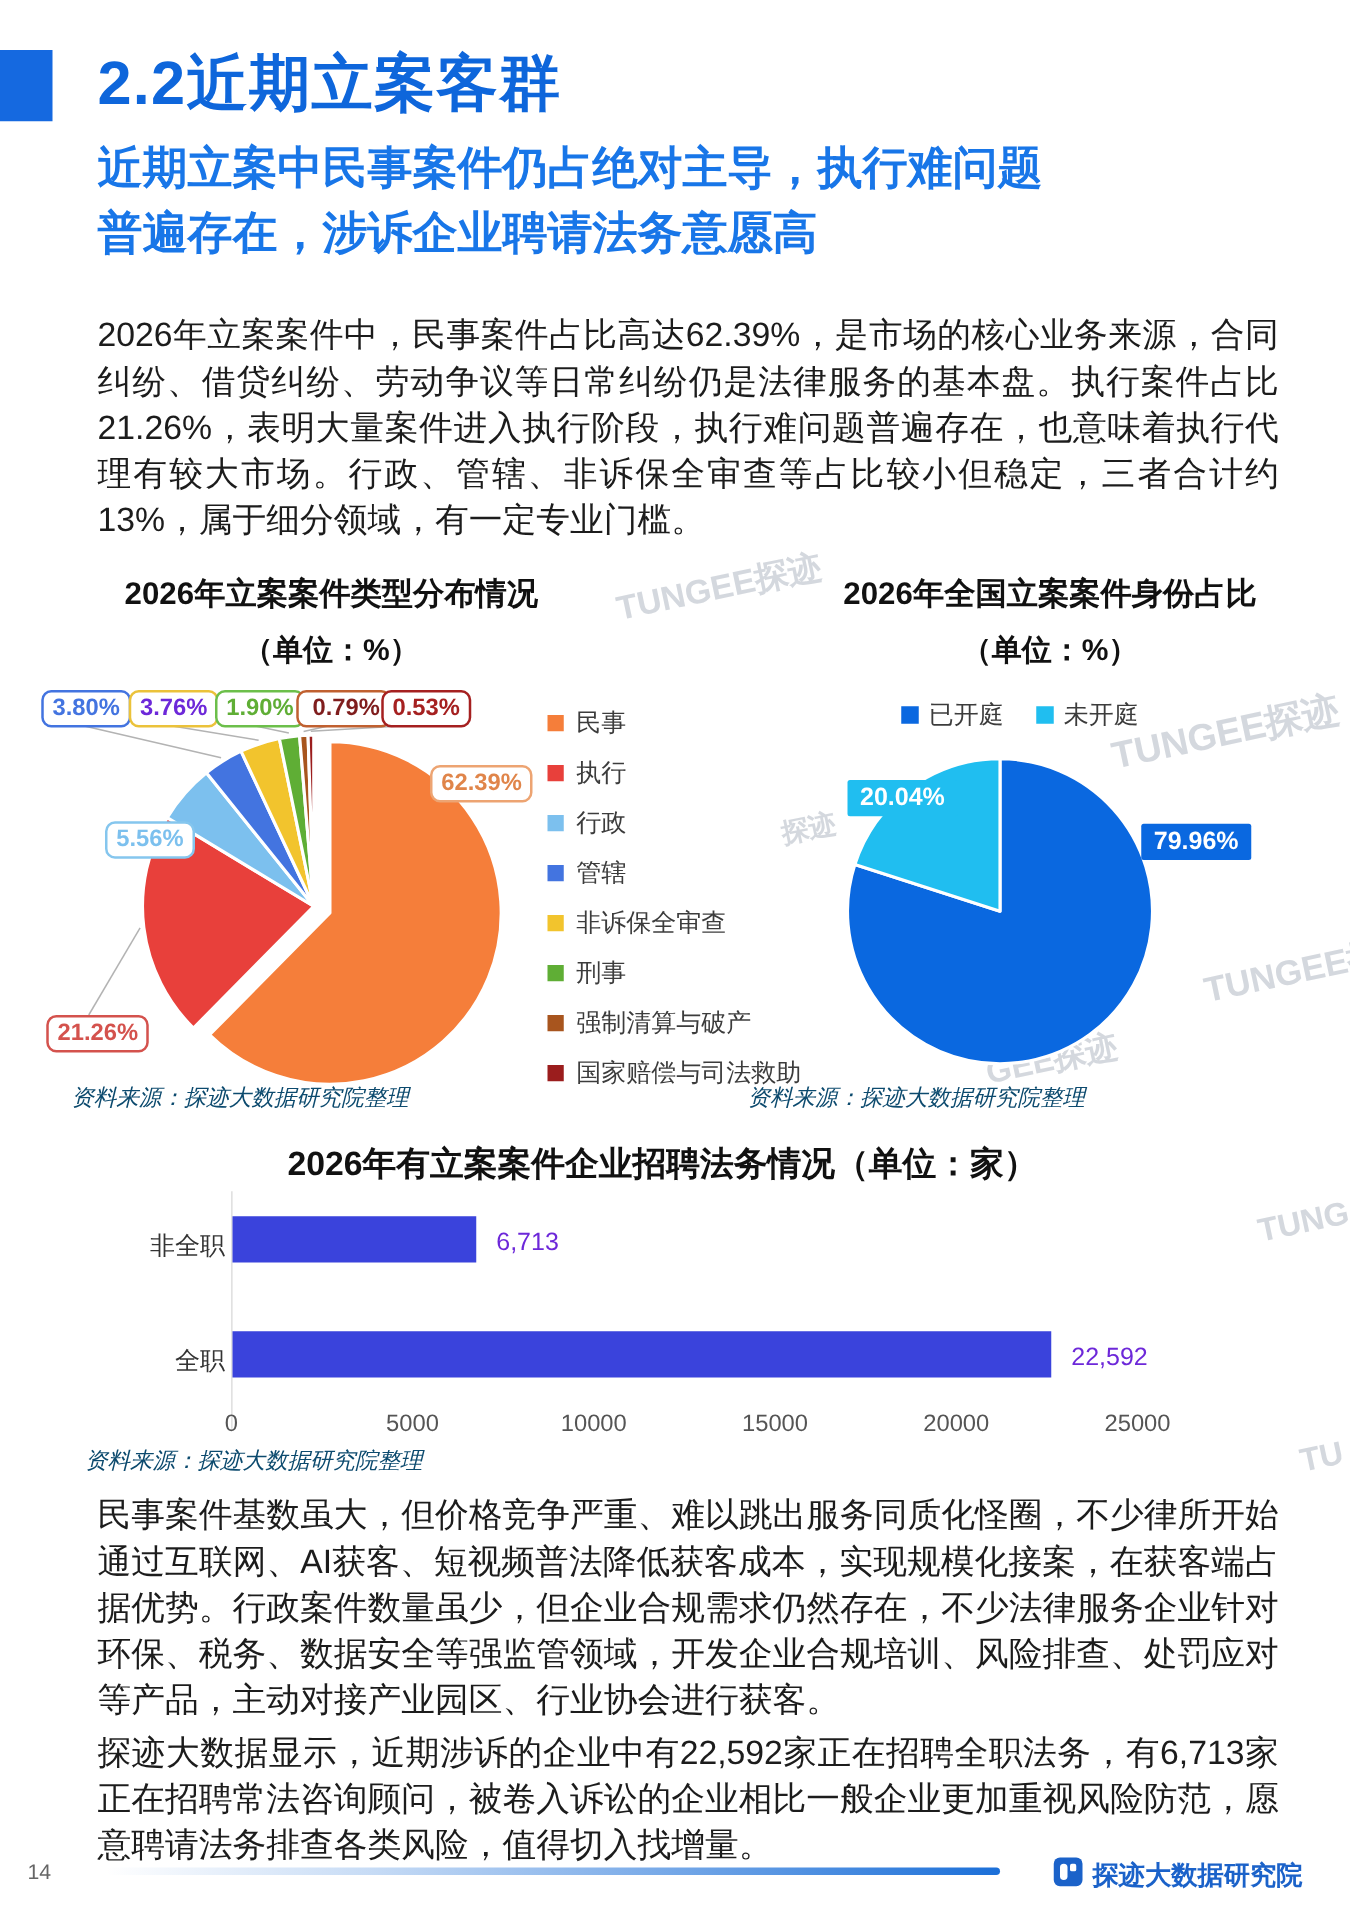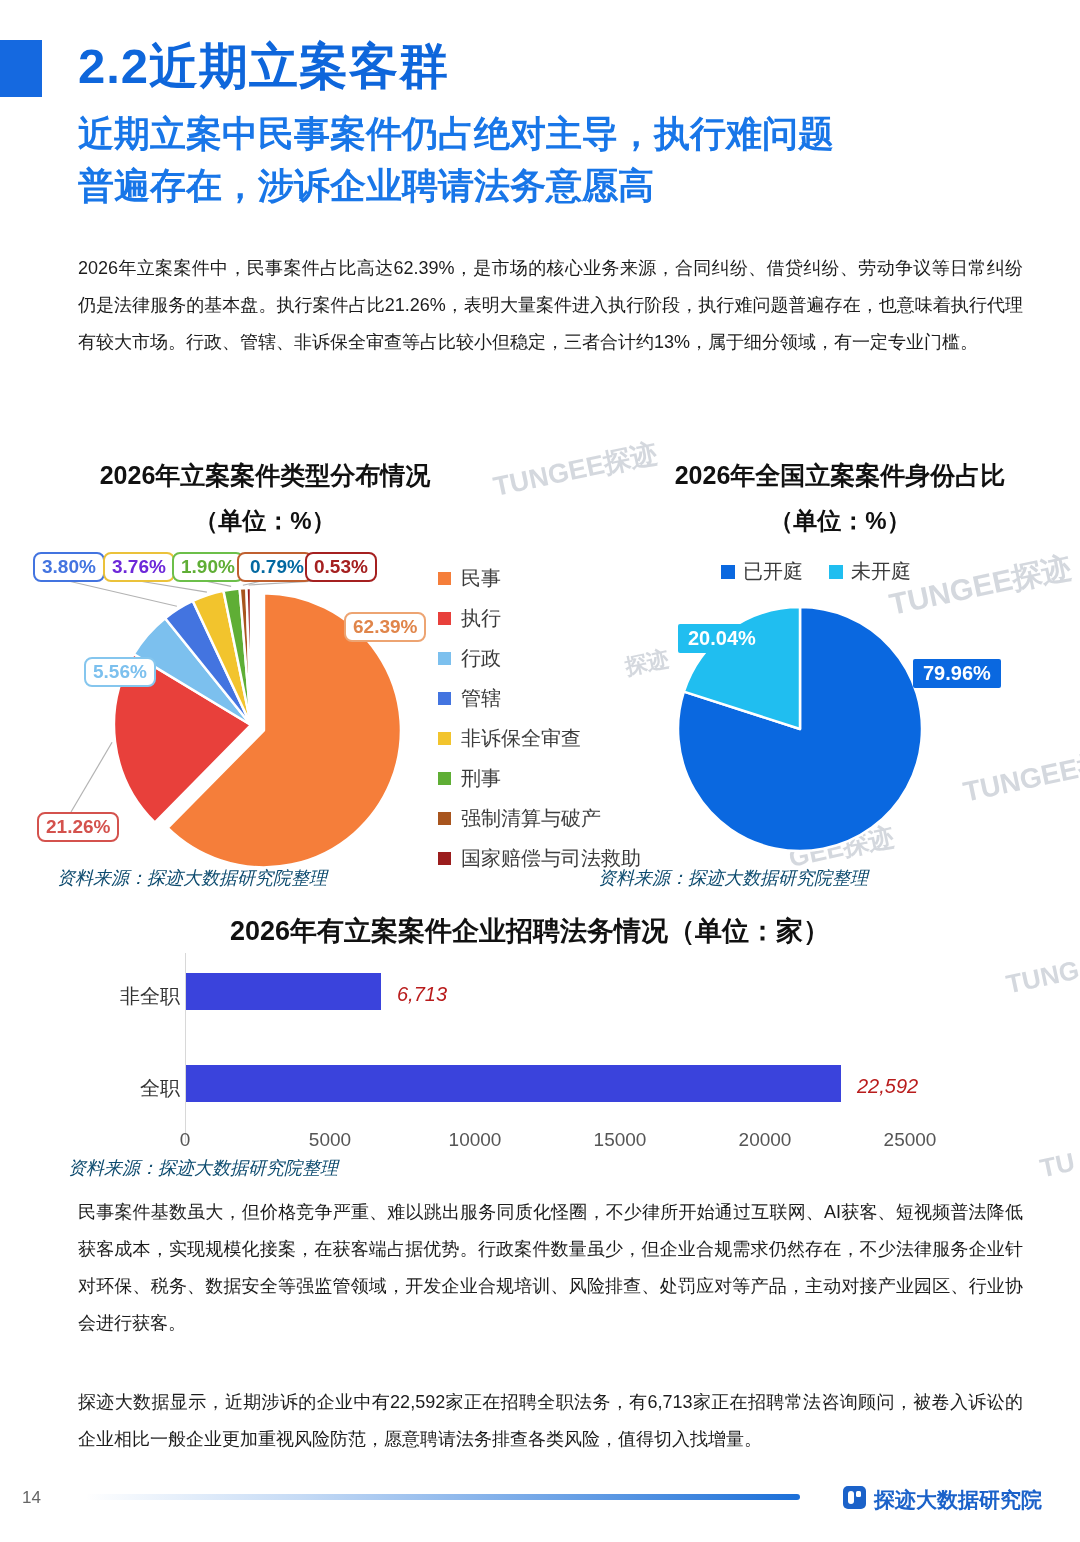--- a/index.html
+++ b/index.html
@@ -5,21 +5,21 @@
   html,body{margin:0;padding:0;background:#ffffff;}
   body{font-family:"Liberation Sans","DejaVu Sans",sans-serif;}
   #page{position:relative;width:1080px;height:1542px;background:#ffffff;overflow:hidden;}
 
   
   .accent-square{position:absolute;left:0;top:40px;width:42px;height:57px;background:#1569E0;}
   .page-title{position:absolute;left:78px;top:34px;font-size:49px;font-weight:800;color:#0E66DB;letter-spacing:1px;}
   .page-subtitle{position:absolute;left:78px;top:108px;font-size:36px;font-weight:800;color:#1876E8;line-height:52px;white-space:pre-line;}
 
   
-  .para{position:absolute;left:78px;width:945px;font-size:18px;line-height:37px;color:#1c1c1c;text-align:justify;}
+  .para{position:absolute;left:78px;width:945px;font-size:27px;line-height:37px;color:#1c1c1c;text-align:justify;}
   #para1{top:250px;}
   #para2{top:1194px;}
   #para3{top:1384px;}
 
   
   .chart-title{position:absolute;font-weight:800;color:#111;text-align:center;font-size:25px;line-height:46px;}
   #pie1-title{left:40px;top:452px;width:450px;}
   #pie2-title{left:620px;top:452px;width:440px;}
   .chart-subtitle{font-size:24px;font-weight:800;}
 
@@ -48,21 +48,21 @@
   #src1{left:57px;top:866px;}
   #src2{left:598px;top:866px;}
   #src3{left:68px;top:1156px;}
 
   
   #bar-block{position:absolute;left:0;top:905px;width:876px;height:280px;}
   #bar-title{position:absolute;left:0;top:8px;width:1060px;text-align:center;font-size:27px;font-weight:800;color:#111;}
   .bar-axis{position:absolute;left:185px;top:48px;width:1px;height:190px;background:#d8d8d8;}
   .bar-cat{position:absolute;width:85px;left:95px;text-align:right;font-size:20px;color:#333;}
   .bar-rect{position:absolute;left:186px;height:37px;background:#3A43DC;}
-  .bar-val{position:absolute;font-size:20px;color:#b91c1c;font-style:italic;}
+  .bar-val{position:absolute;font-size:20px;color:#6d28d9;}
   .bar-tick{position:absolute;top:224px;width:90px;text-align:center;font-size:19px;color:#555;}
 
   
   #footer-pagenum{position:absolute;left:22px;top:1488px;font-size:17px;color:#666;}
   #footer-line{position:absolute;left:85px;top:1494px;width:715px;height:6px;border-radius:3px;
     background:linear-gradient(90deg, rgba(27,111,216,0) 0%, rgba(27,111,216,0.25) 30%, #1B6FD8 100%);}
   #footer-logo{position:absolute;left:843px;top:1486px;width:23px;height:23px;background:#1B62C9;border-radius:5px;}
   #footer-logo .t-bar{position:absolute;left:5px;top:5px;width:6px;height:13px;background:#fff;border-radius:3px;}
   #footer-logo .t-dot{position:absolute;left:13px;top:5px;width:5px;height:6px;background:#fff;border-radius:1.5px;}
   #footer-brand{position:absolute;left:874px;top:1486px;font-size:21px;font-weight:700;color:#1B62C9;}
@@ -109,21 +109,21 @@
         <path d="M 251 185 L 133.77809758702676 114.09142791817494 A 137 137 0 0 1 165.13313938183435 78.24850236375832 Z" fill="#7CC0EE" stroke="#ffffff" stroke-width="2.5" stroke-linejoin="round"></path>
         <path d="M 251 185 L 165.13313938183435 78.24850236375832 A 137 137 0 0 1 192.81861721892105 60.968041627645135 Z" fill="#4374E0" stroke="#ffffff" stroke-width="2.5" stroke-linejoin="round"></path>
         <path d="M 251 185 L 192.81861721892105 60.968041627645135 A 137 137 0 0 1 223.46834768345178 50.79490277668026 Z" fill="#F2C42D" stroke="#ffffff" stroke-width="2.5" stroke-linejoin="round"></path>
         <path d="M 251 185 L 223.46834768345178 50.79490277668026 A 137 137 0 0 1 239.649377341702 48.47101639113791 Z" fill="#5FAE35" stroke="#ffffff" stroke-width="2.5" stroke-linejoin="round"></path>
         <path d="M 251 185 L 239.649377341702 48.47101639113791 A 137 137 0 0 1 246.43816629850156 48.075971161815886 Z" fill="#A8551E" stroke="#ffffff" stroke-width="2.5" stroke-linejoin="round"></path>
         <path d="M 251 185 L 246.43816629850156 48.075971161815886 A 137 137 0 0 1 250.9999999999996 48 Z" fill="#9B1D1D" stroke="#ffffff" stroke-width="2.5" stroke-linejoin="round"></path>
       </svg>
     <div class="plabel" style="left: 33px; top: 12px; color: rgb(67, 116, 224); border-color: rgb(67, 116, 224);">3.80%</div>
     <div class="plabel" style="left: 103px; top: 12px; color: #6d28d9; border-color: rgb(235, 194, 58);">3.76%</div>
     <div class="plabel" style="left: 172px; top: 12px; color: rgb(95, 174, 53); border-color: rgb(108, 191, 74);">1.90%</div>
-    <div class="plabel" style="left: 237px; top: 12px; color: #0369a1; border-color: rgb(192, 96, 48); padding-left: 11px;">0.79%</div>
+    <div class="plabel" style="left: 237px; top: 12px; color: #7f1d1d; border-color: rgb(192, 96, 48); padding-left: 11px;">0.79%</div>
     <div class="plabel" style="left: 305px; top: 12px; color: rgb(165, 32, 32); border-color: rgb(165, 32, 32);">0.53%</div>
     <div class="plabel" style="left: 84px; top: 69px; color: rgb(124, 192, 238); border-color: rgb(133, 198, 238); margin-top: 48px;">5.56%</div>
     <div class="plabel" style="left: 344px; top: 72px; color: rgb(224, 133, 74); border-color: rgb(237, 164, 114);">62.39%</div>
     <div class="plabel" style="left: 37px; top: 272px; color: rgb(212, 82, 77); border-color: rgb(212, 82, 77);">21.26%</div>
   </div>
   <div id="pie1-legend">
       <div class="lg-item">
         <span class="lg-swatch" style="background: rgb(245, 126, 58);"></span>
         <span>民事</span>
       </div>

